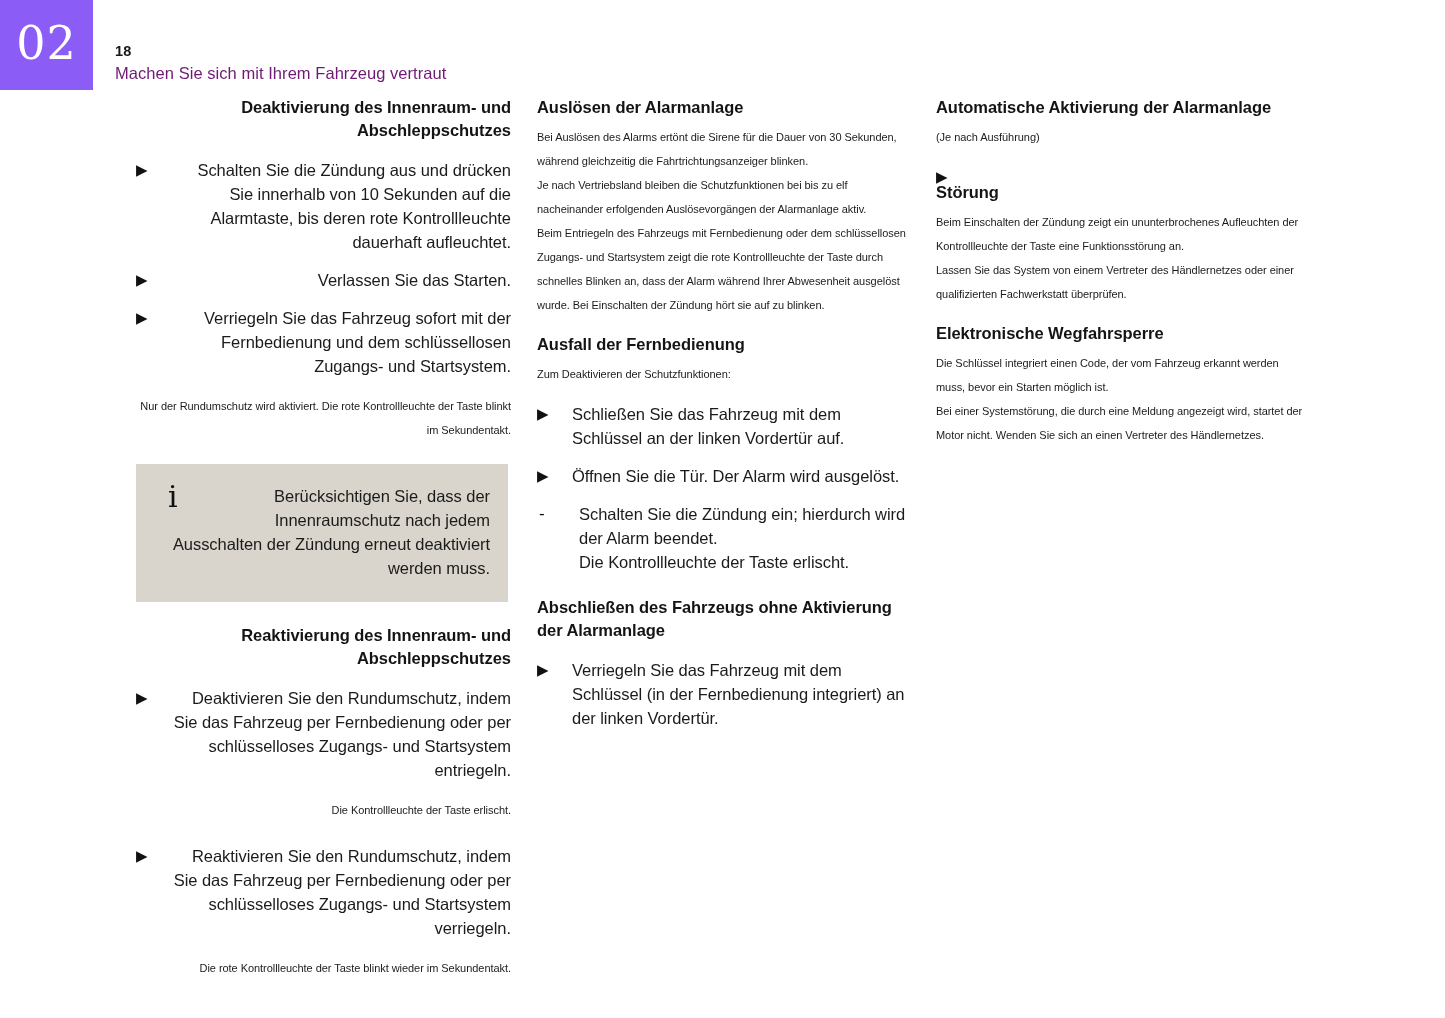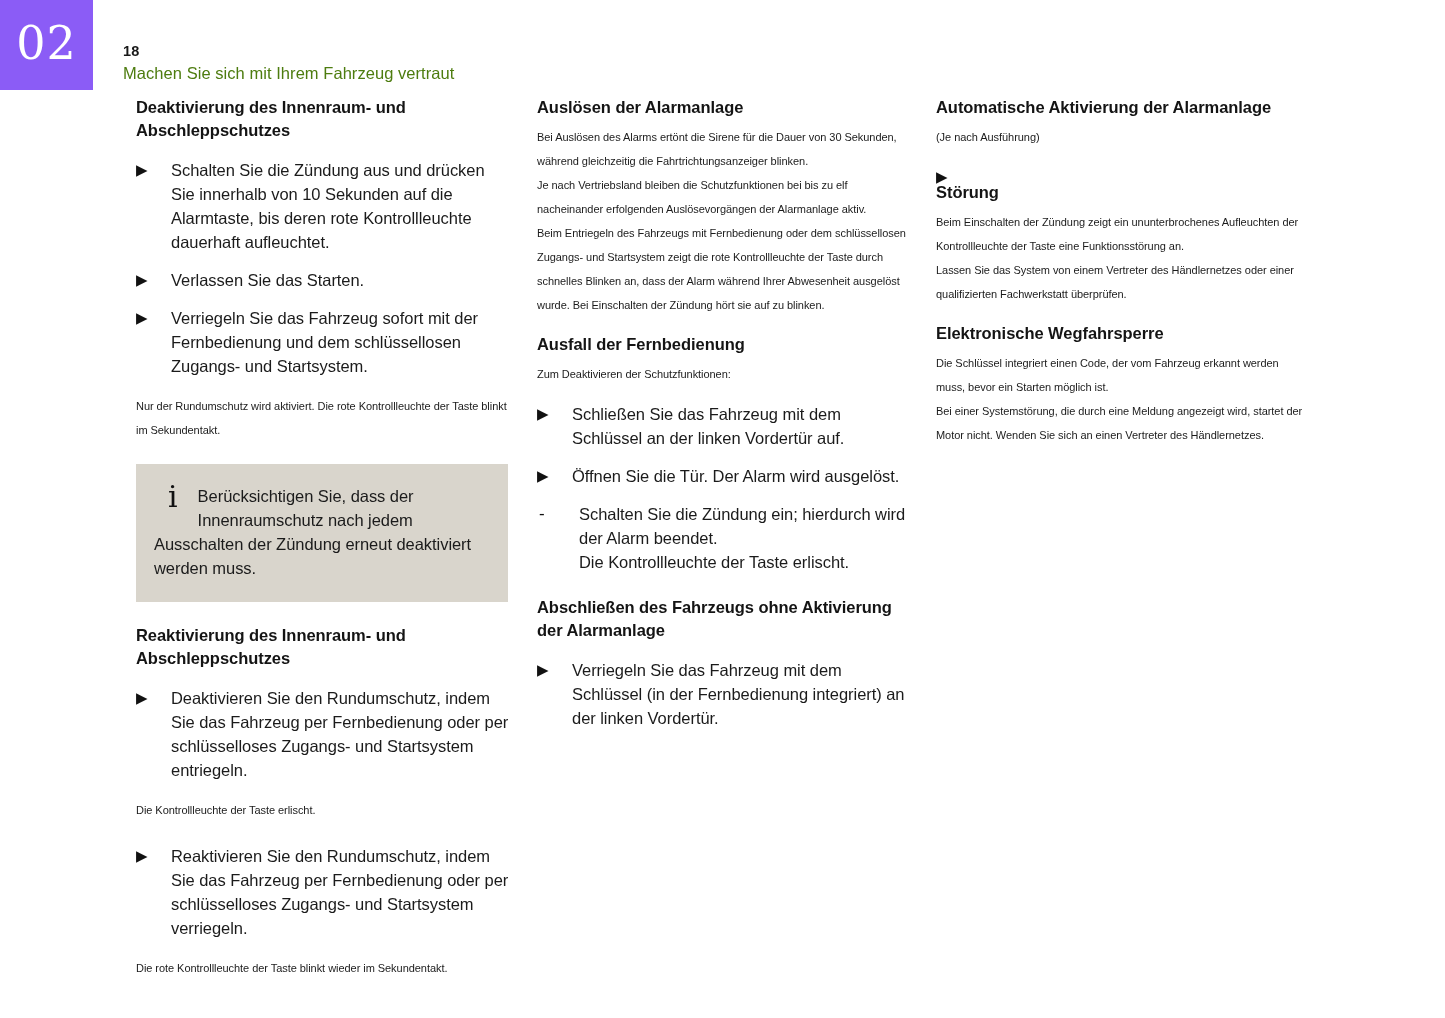--- a/index.html
+++ b/index.html
@@ -35,50 +35,49 @@
     color: #ffffff;
     letter-spacing: 1px;
     line-height: 1;
     margin-top: -4px;
   }
 
   .page-header {
     position: absolute;
     left: 115px;
     top: 41px;
-    margin-left: 8px;
   }
   .page-header .page-no {
     font-size: 14.5px;
     font-weight: bold;
     line-height: 20px;
     letter-spacing: 0.1px;
     color: #181818;
   }
   .page-header .section-title {
     font-size: 16.5px;
     font-weight: 400;
     line-height: 22px;
-    color: #4d7c0f;
+    color: #701a75;
     margin-top: 1px;
     letter-spacing: 0.05px;
   }
 
   
   .columns {
     position: absolute;
     top: 96px;
     left: 0;
     width: 1445px;
   }
   .col {
     position: absolute;
     top: 0;
   }
-  .col-1 { left: 136px;  width: 375px; }
+  .col-1 { left: 136px;  width: 375px; text-align: right; }
   .col-2 { left: 537px;  width: 372px; }
   .col-3 { left: 936px;  width: 372px; }
 
   
   h2.block-heading {
     font-size: 16.5px;
     font-weight: bold;
     line-height: 23px;
     margin: 0;
     letter-spacing: -0.05px;

